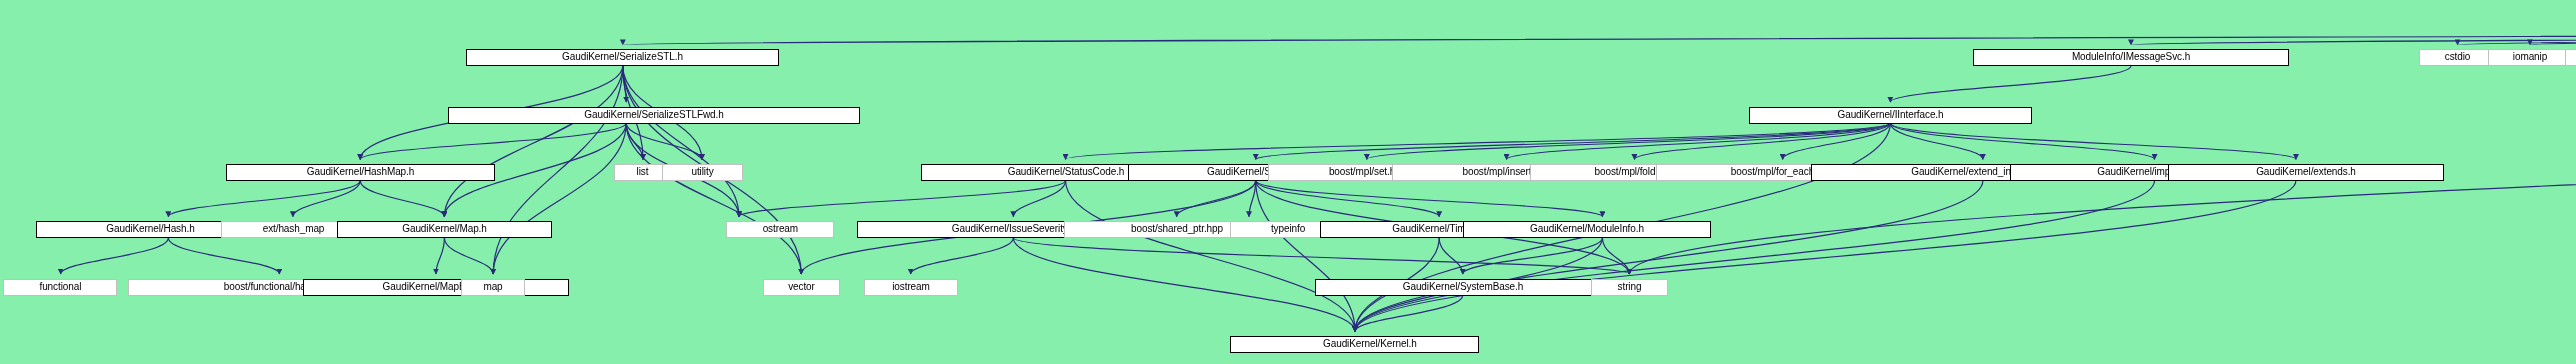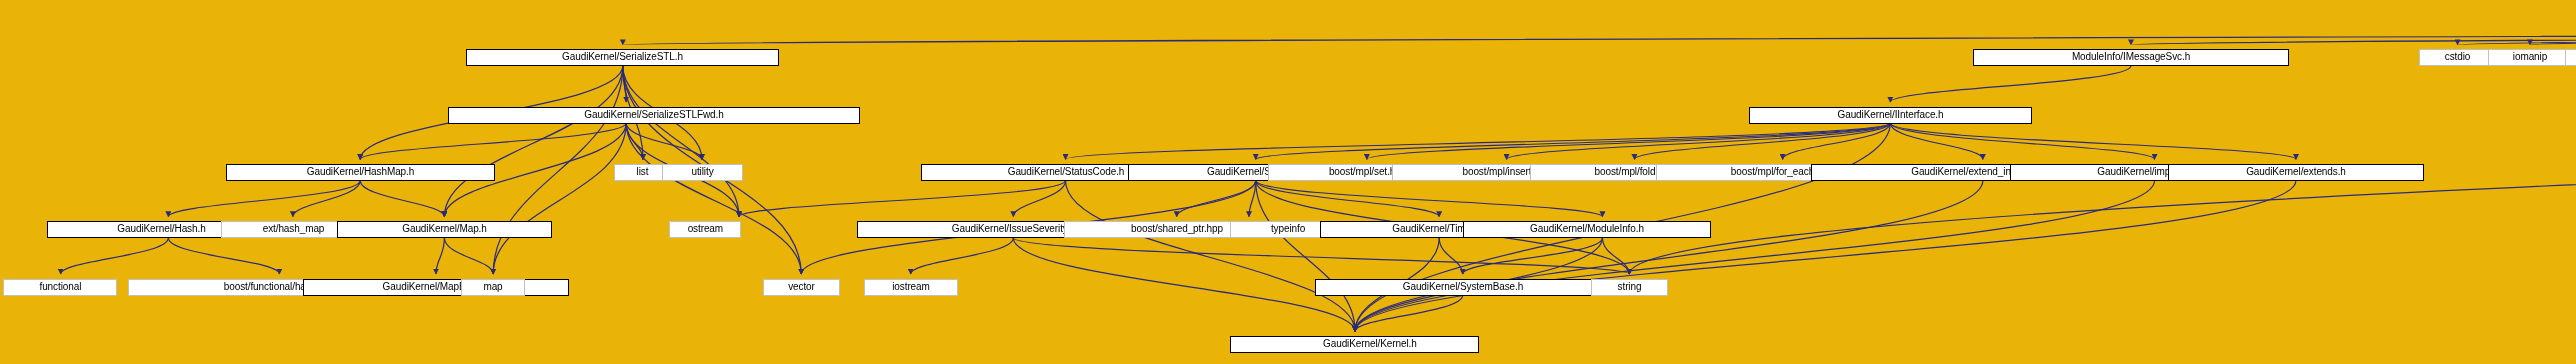--- a/index.html
+++ b/index.html
@@ -5,21 +5,21 @@
 <style>
   html, body {
     margin: 0;
     padding: 0;
     background: #ffffff;
   }
   #graph {
     position: relative;
     width: 2576px;
     height: 364px;
-    background: #eab308;
+    background: #86efac;
     font-family: "Liberation Sans", sans-serif;
     overflow: hidden;
   }
   #edges {
     position: absolute;
     left: 0;
     top: 0;
     width: 2576px;
     height: 364px;
     pointer-events: none;
@@ -135,25 +135,25 @@
       <div class="node weak" style="left: 614px; top: 164px; width: 57px;">list</div>
       <div class="node weak" style="left: 662px; top: 164px; width: 81px;">utility</div>
       <div class="node strong" style="left: 921px; top: 164px; width: 290px;">GaudiKernel/StatusCode.h</div>
       <div class="node strong" style="left: 1128px; top: 164px; width: 256px;">GaudiKernel/System.h</div>
       <div class="node weak" style="left: 1268px; top: 164px; width: 199px;">boost/mpl/set.hpp</div>
       <div class="node weak" style="left: 1392px; top: 164px; width: 229px;">boost/mpl/insert.hpp</div>
       <div class="node weak" style="left: 1530px; top: 164px; width: 209px;">boost/mpl/fold.hpp</div>
       <div class="node weak" style="left: 1656px; top: 164px; width: 252px;">boost/mpl/for_each.hpp</div>
       <div class="node strong" style="left: 1811px; top: 164px; width: 343px;">GaudiKernel/extend_interfaces.h</div>
       <div class="node strong" style="left: 2010px; top: 164px; width: 290px;">GaudiKernel/implements.h</div>
-      <div class="node strong" style="left: 2168px; top: 164px; width: 256px;">GaudiKernel/extends.h</div>
-      <div class="node strong" style="left: 47px; top: 221px; width: 229px;">GaudiKernel/Hash.h</div>
+      <div class="node strong" style="left: 2168px; top: 164px; width: 276px;">GaudiKernel/extends.h</div>
+      <div class="node strong" style="left: 36px; top: 221px; width: 229px;">GaudiKernel/Hash.h</div>
       <div class="node weak" style="left: 221px; top: 221px; width: 145px;">ext/hash_map</div>
       <div class="node strong" style="left: 337px; top: 221px; width: 215px;">GaudiKernel/Map.h</div>
-      <div class="node weak" style="left: 669px; top: 221px; width: 72px; padding-left: 6px;">ostream</div>
+      <div class="node weak" style="left: 726px; top: 221px; width: 108px; padding-left: 6px;">ostream</div>
       <div class="node strong" style="left: 857px; top: 221px; width: 313px;">GaudiKernel/IssueSeverity.h</div>
       <div class="node weak" style="left: 1064px; top: 221px; width: 226px;">boost/shared_ptr.hpp</div>
       <div class="node weak" style="left: 1202px; top: 221px; width: 116px; margin-left: 28px;">typeinfo</div>
       <div class="node strong" style="left: 1320px; top: 221px; width: 239px;">GaudiKernel/Timing.h</div>
       <div class="node strong" style="left: 1463px; top: 221px; width: 248px;">GaudiKernel/ModuleInfo.h</div>
       <div class="node weak" style="left: 3.4px; top: 279px; width: 114px;">functional</div>
       <div class="node weak" style="left: 128px; top: 279px; width: 303px;">boost/functional/hash.hpp</div>
       <div class="node strong" style="left: 303px; top: 279px; width: 266px;">GaudiKernel/MapBase.h</div>
       <div class="node weak" style="left: 461px; top: 279px; width: 64px;">map</div>
       <div class="node weak" style="left: 763px; top: 279px; width: 77px;">vector</div>

